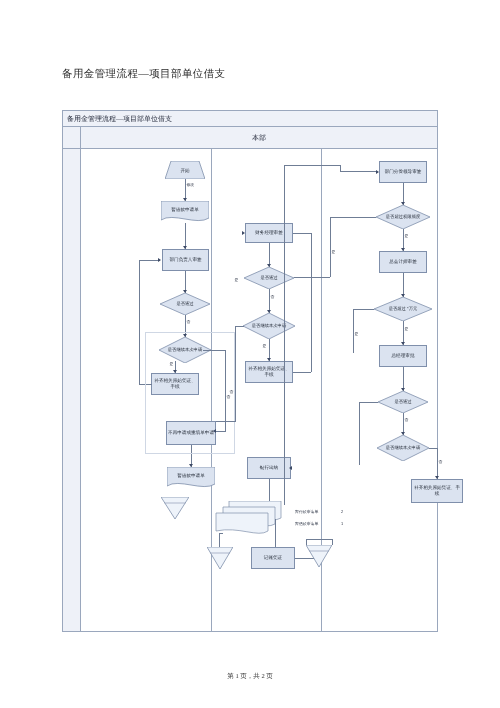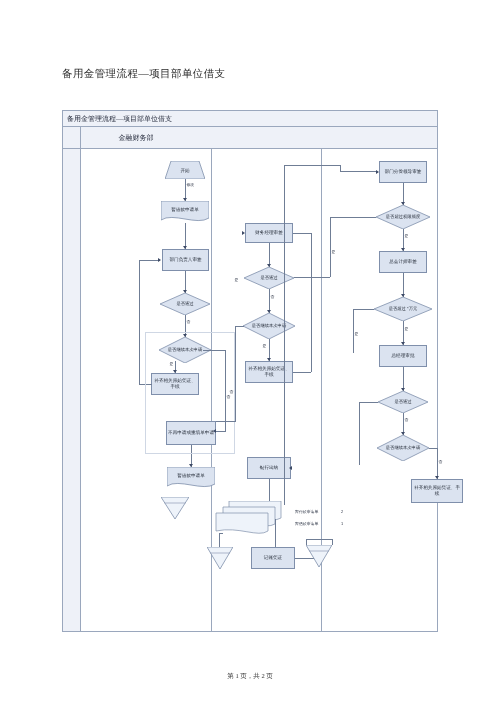--- a/index.html
+++ b/index.html
@@ -144,21 +144,21 @@
 <div class="page">
 
   <div class="doc-title">备用金管理流程—项目部单位借支</div>
 
   <div class="table-wrap">
 
     <div class="tbl-head">备用金管理流程—项目部单位借支</div>
 
     <div class="tbl-cols">
       <div class="col-h c-narrow"></div>
-      <div class="col-h c-b">金融财务部</div>
+      <div class="col-h c-c">本部</div>
     </div>
 
     <div class="body-area">
 
       <div class="narrow-fill"></div>
       <div class="vline" style="left:148px;"></div>
       <div class="vline" style="left:258px;"></div>
 
       <div class="trapwrap" style="left:102px;top:12px;width:40px;height:18px;">
         <svg viewBox="0 0 40 18" preserveAspectRatio="none">

